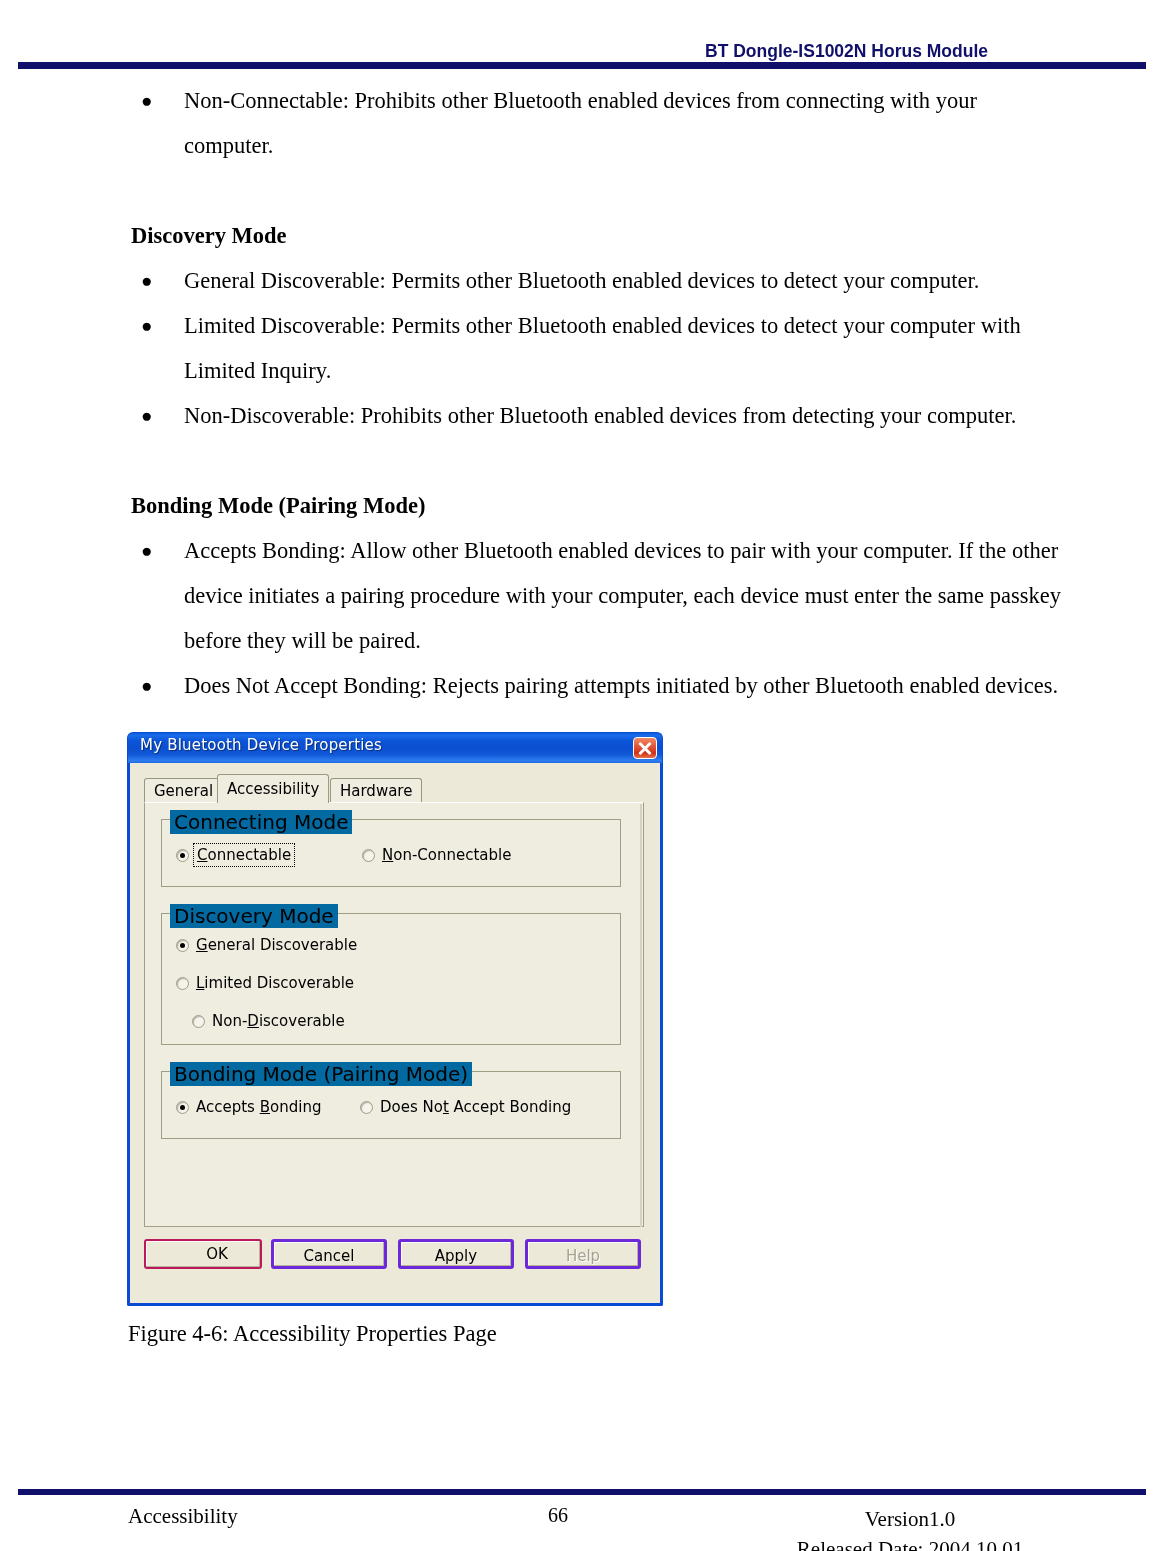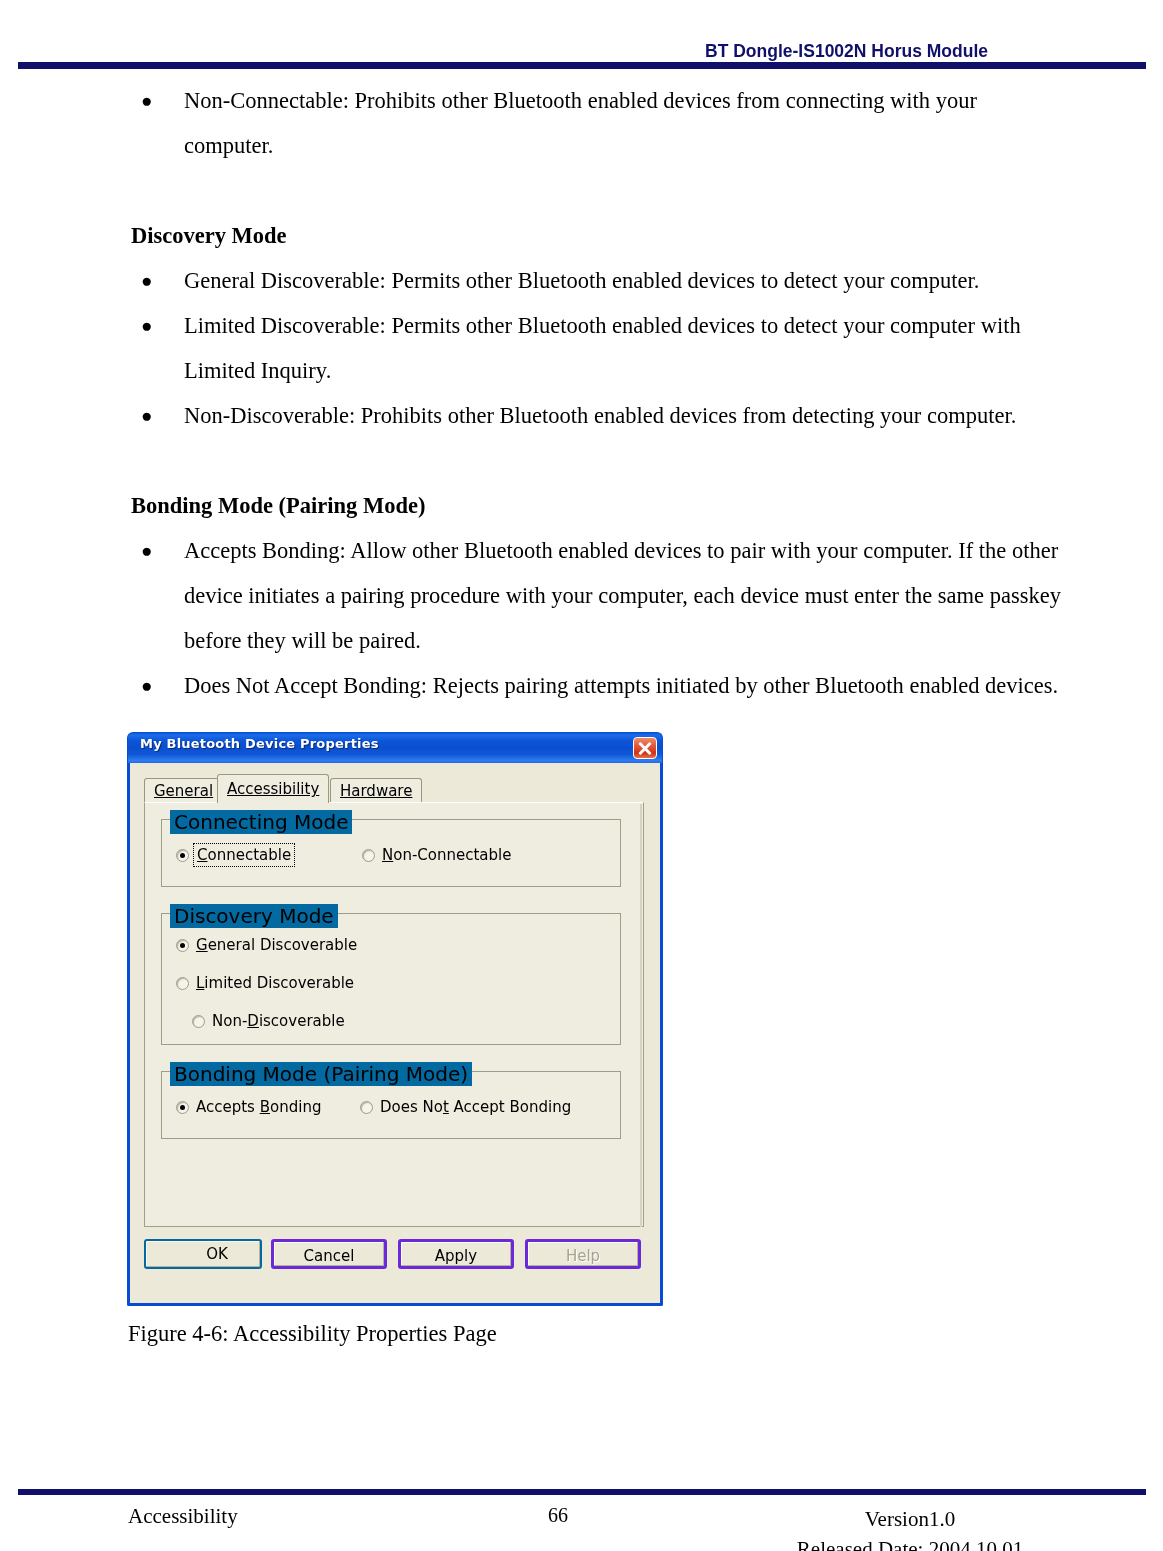--- a/index.html
+++ b/index.html
@@ -108,22 +108,22 @@
         #1059d8 72%, #2f7cf0 92%, #1f6ae4 100%);
     border-radius: 6px 6px 0 0;
     border: 1px solid #0a4bd3;
     border-bottom: none;
   }
   .titlebar-text {
     position: absolute;
     left: 12px;
     top: 3px;
     font-family: "DejaVu Sans", "Liberation Sans", sans-serif;
-    font-weight: bold;
-    font-size: 13px;
+    font-weight: normal;
+    font-size: 15px;
     color: #ffffff;
     text-shadow: 1px 1px 1px rgba(0,0,0,0.45);
     letter-spacing: 0.2px;
     white-space: nowrap;
   }
   .close-btn {
     position: absolute;
     right: 5px;
     top: 4px;
     width: 24px;
@@ -161,21 +161,20 @@
     padding: 0 9px;
     font-size: 15px;
     color: #000;
     background: #efece0;
     border: 1px solid #98977f;
     border-bottom: none;
     border-radius: 3px 3px 0 0;
     box-sizing: border-box;
     white-space: nowrap;
     cursor: pointer;
-    text-decoration: underline;
   }
   .tab.selected {
     top: 0px;
     height: 29px;
     line-height: 28px;
     background: #efece0;
     border-color: #9a9a82;
     z-index: 3;
   }
 
@@ -269,21 +268,21 @@
     font-size: 15px;
     color: #000;
     background: #ece9d8;
     border: 3px solid #6d28d9;
     border-radius: 3px;
     box-shadow: inset -1px -1px 0 #b8b49c, inset 1px 1px 0 #fdfdf7;
     box-sizing: border-box;
     cursor: pointer;
   }
   .xpbtn.default {
-    border: 2px solid #0369a1;
+    border: 2px solid #be185d;
     line-height: 27px;
     padding-left: 28px;
   }
   .xpbtn.disabled {
     color: #a6a391;
     text-shadow: 1px 1px 0 #ffffff;
     cursor: default;
   }
 
   .figure-caption {

